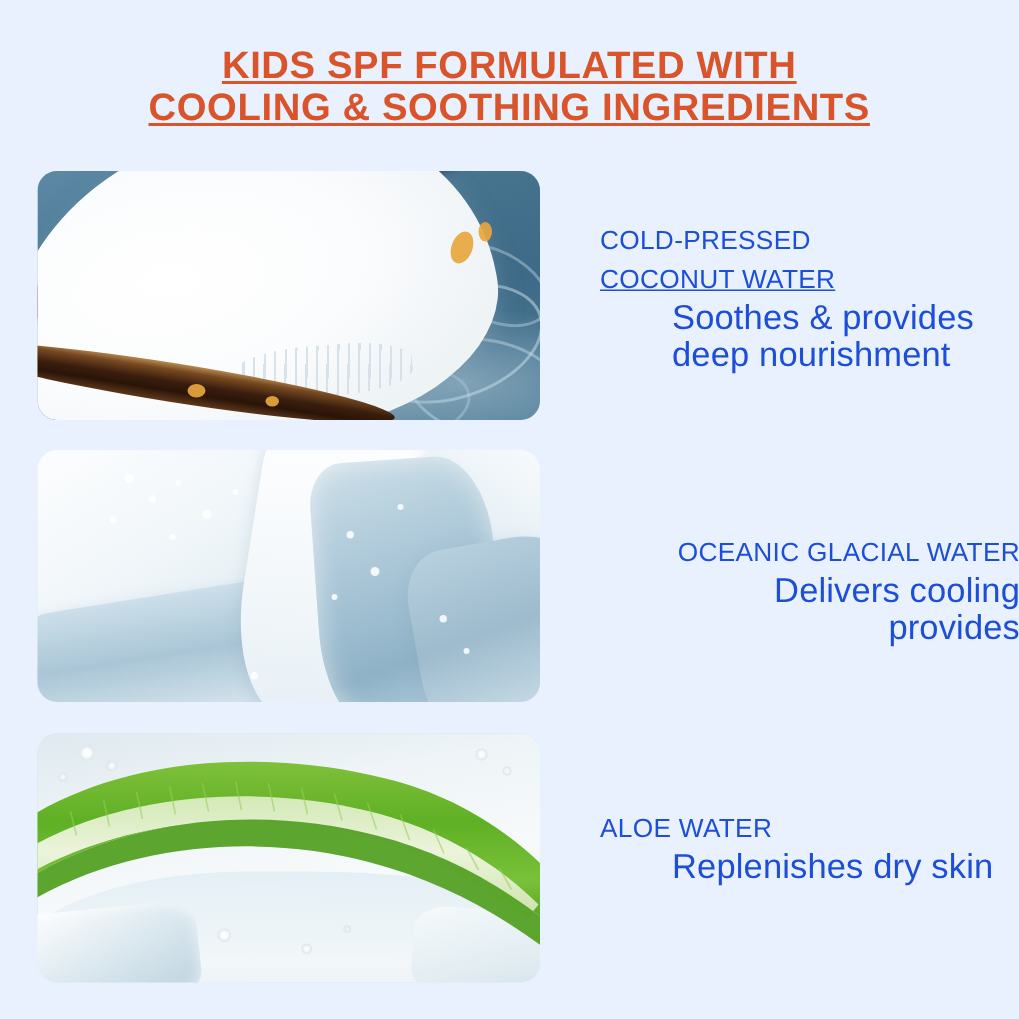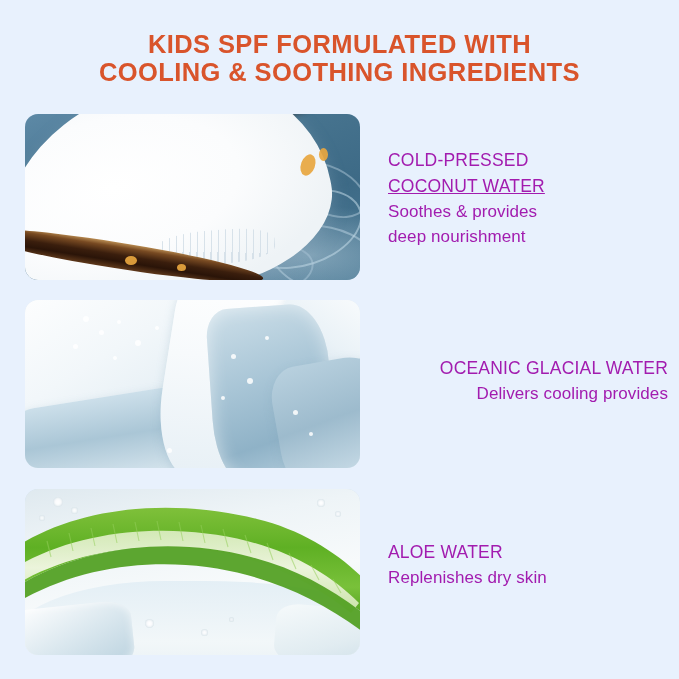--- a/index.html
+++ b/index.html
@@ -32,20 +32,21 @@
     text-align: center;
     color: #d9542b;
     font-weight: bold;
     font-size: 25.5px;
     letter-spacing: 0.4px;
     line-height: 28px;
   }
   .headline .hl-line {
     display: block;
     white-space: nowrap;
+    text-decoration: underline;
   }
 
   
   .row {
     position: absolute;
     left: 0;
     width: 679px;
   }
   .row-1 { top: 114px; height: 166px; }
   .row-2 { top: 300px; height: 168px; text-align: right; }
@@ -64,37 +65,38 @@
   .thumb .art {
     position: absolute;
     left: 0; top: 0;
     width: 100%;
     height: 100%;
   }
 
   
   .copy {
     position: absolute;
-    left: 388px;
+    left: 400px;
     width: 280px;
-    color: #a21caf;
+    color: #1d4ed8;
   }
   .copy .title {
     display: block;
     font-size: 17.5px;
     line-height: 26px;
     letter-spacing: 0.2px;
     white-space: nowrap;
   }
   .copy .title .t2 { display: block; text-decoration: underline; }
   .copy .desc {
     display: block;
-    font-size: 17px;
+    font-size: 23px;
     line-height: 25px;
     letter-spacing: 0.1px;
+    margin-left: 48px;
   }
   .copy .desc .d2 { display: block; }
 
   .copy-1 { top: 33px; }
   .copy-2 { top: 55px; }
   .copy-3 { top: 50px; }
 
   
   .coconut-bg {
     position: absolute;

